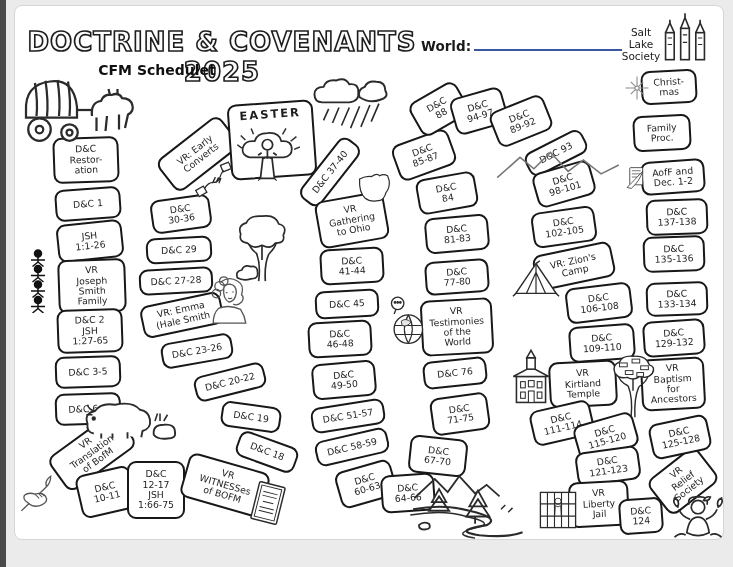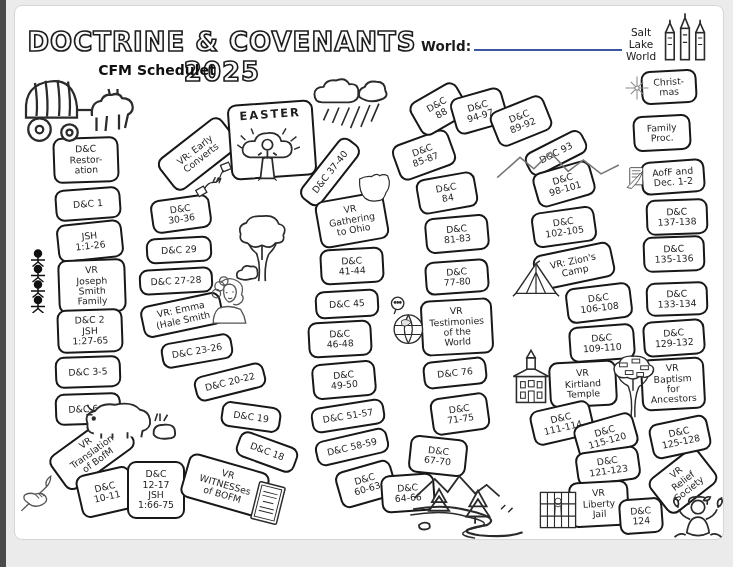--- a/index.html
+++ b/index.html
@@ -31,21 +31,21 @@
 <div id="stage">
   <div id="left-edge"></div>
   <div id="paper"></div>
   <div id="page-title">DOCTRINE &amp; COVENANTS 2025</div>
   <div id="page-subtitle">CFM Schedulet</div>
   <div id="name-row">
     <span>World:</span><span id="name-line"></span>
   </div>
   <div id="finish-label">Salt
 Lake
-World</div>
+Society</div>
   <div id="board">
       <div class="cell" style="left: 86px; top: 160px; width: 66px; height: 46px; transform: translate(-50%, -50%) rotate(-2deg);">D&amp;C
 Restor-
 ation</div>
       <div class="cell" style="left: 88px; top: 204px; width: 66px; height: 32px; transform: translate(-50%, -50%) rotate(-4deg);">D&amp;C 1</div>
       <div class="cell" style="left: 90px; top: 241px; width: 66px; height: 38px; transform: translate(-50%, -50%) rotate(-6deg);">JSH
 1:1-26</div>
       <div class="cell" style="left: 92px; top: 286px; width: 68px; height: 54px; transform: translate(-50%, -50%) rotate(-2deg);">VR
 Joseph
 Smith

